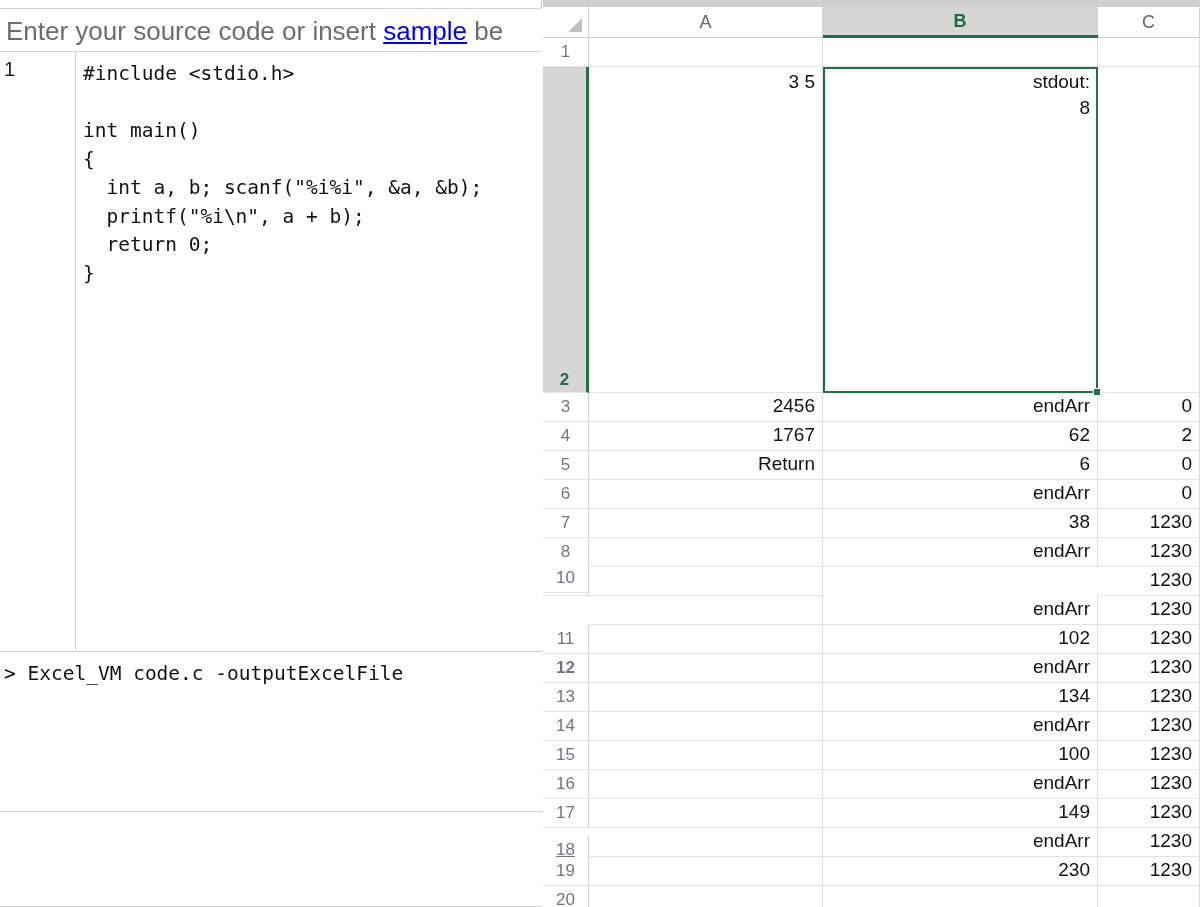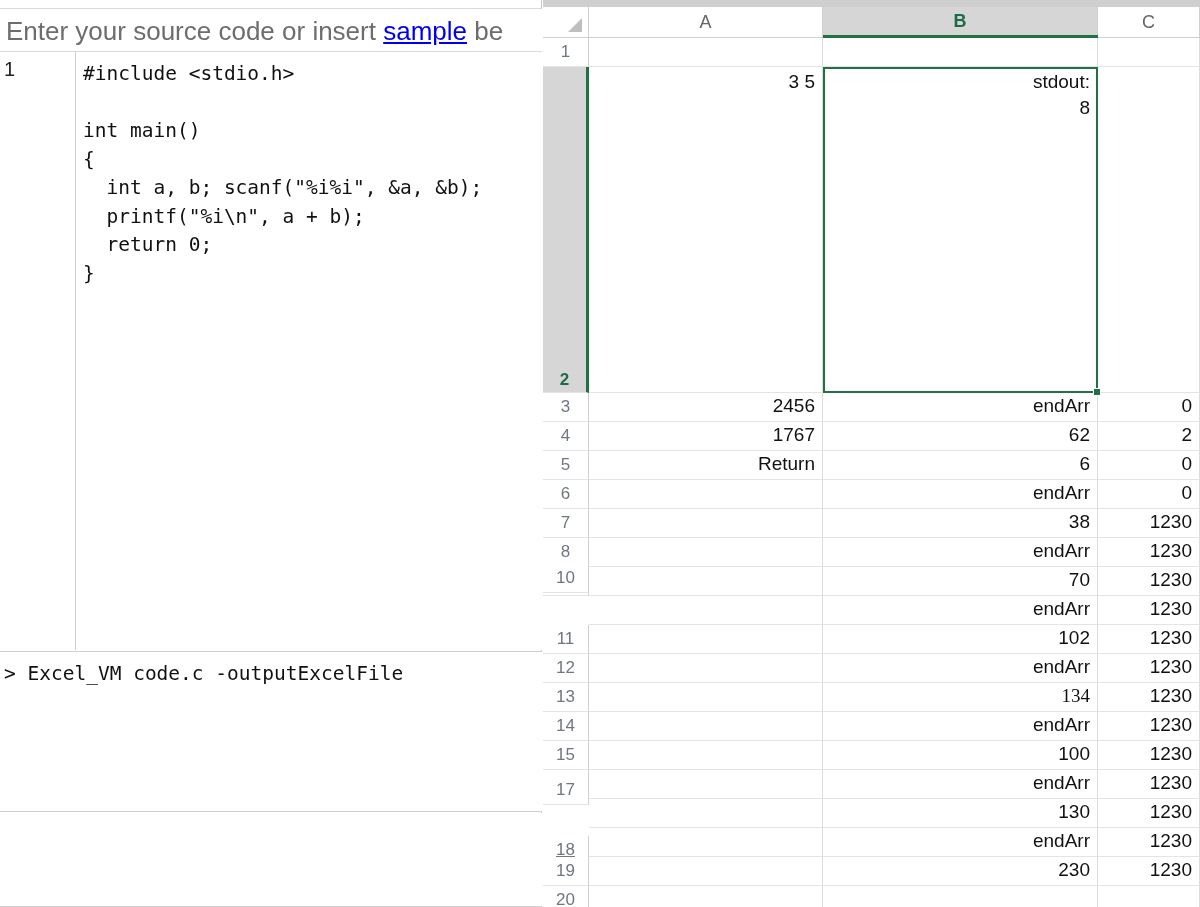--- a/index.html
+++ b/index.html
@@ -258,53 +258,52 @@
         <div class="rowhead" style="top: 471px; height: 29px;">7</div>
         <div class="cell ca" style="top: 471px; height: 29px;"></div>
         <div class="cell cb" style="top: 471px; height: 29px;">38</div>
         <div class="cell cc" style="top: 471px; height: 29px;">1230</div>
         <div class="rowhead" style="top: 500px; height: 29px;">8</div>
         <div class="cell ca" style="top: 500px; height: 29px;"></div>
         <div class="cell cb" style="top: 500px; height: 29px;">endArr</div>
         <div class="cell cc" style="top: 500px; height: 29px;">1230</div>
         <div class="rowhead" style="top: 529px; height: 29px;">9</div>
         <div class="cell ca" style="top: 529px; height: 29px;"></div>
-        <div class="cell cb" style="top: 529px; height: 29px;">70</div>
         <div class="cell cc" style="top: 529px; height: 29px;">1230</div>
         <div class="rowhead" style="top: 526px; height: 29px;">10</div>
         <div class="cell ca" style="top: 558px; height: 29px;"></div>
         <div class="cell cb" style="top: 558px; height: 29px;">endArr</div>
         <div class="cell cc" style="top: 558px; height: 29px;">1230</div>
         <div class="rowhead" style="top: 587px; height: 29px;">11</div>
         <div class="cell ca" style="top: 587px; height: 29px;"></div>
         <div class="cell cb" style="top: 587px; height: 29px;">102</div>
         <div class="cell cc" style="top: 587px; height: 29px;">1230</div>
-        <div class="rowhead" style="top: 616px; height: 29px;">12</div>
+        <div class="rowhead" style="top: 616px; height: 29px; font-weight: bold;">12</div>
         <div class="cell ca" style="top: 616px; height: 29px;"></div>
         <div class="cell cb" style="top: 616px; height: 29px;">endArr</div>
         <div class="cell cc" style="top: 616px; height: 29px;">1230</div>
         <div class="rowhead" style="top: 645px; height: 29px;">13</div>
         <div class="cell ca" style="top: 645px; height: 29px;"></div>
-        <div class="cell cb" style="top: 645px; height: 29px; font-family: Liberation Serif, serif;">134</div>
+        <div class="cell cb" style="top: 645px; height: 29px;">134</div>
         <div class="cell cc" style="top: 645px; height: 29px;">1230</div>
         <div class="rowhead" style="top: 674px; height: 29px;">14</div>
         <div class="cell ca" style="top: 674px; height: 29px;"></div>
         <div class="cell cb" style="top: 674px; height: 29px;">endArr</div>
         <div class="cell cc" style="top: 674px; height: 29px;">1230</div>
         <div class="rowhead" style="top: 703px; height: 29px;">15</div>
         <div class="cell ca" style="top: 703px; height: 29px;"></div>
         <div class="cell cb" style="top: 703px; height: 29px;">100</div>
         <div class="cell cc" style="top: 703px; height: 29px;">1230</div>
         <div class="rowhead" style="top: 732px; height: 29px;">16</div>
         <div class="cell ca" style="top: 732px; height: 29px;"></div>
         <div class="cell cb" style="top: 732px; height: 29px;">endArr</div>
         <div class="cell cc" style="top: 732px; height: 29px;">1230</div>
-        <div class="rowhead" style="top: 738px; height: 29px; text-align: center;">17</div>
+        <div class="rowhead" style="top: 761px; height: 29px; text-align: center;">17</div>
         <div class="cell ca" style="top: 761px; height: 29px;"></div>
-        <div class="cell cb" style="top: 761px; height: 29px;">130</div>
+        <div class="cell cb" style="top: 761px; height: 29px;">149</div>
         <div class="cell cc" style="top: 761px; height: 29px;">1230</div>
         <div class="rowhead" style="top: 798px; height: 29px; text-decoration: underline;">18</div>
         <div class="cell ca" style="top: 790px; height: 29px;"></div>
         <div class="cell cb" style="top: 790px; height: 29px;">endArr</div>
         <div class="cell cc" style="top: 790px; height: 29px;">1230</div>
         <div class="rowhead" style="top: 819px; height: 29px;">19</div>
         <div class="cell ca" style="top: 819px; height: 29px;"></div>
         <div class="cell cb" style="top: 819px; height: 29px;">230</div>
         <div class="cell cc" style="top: 819px; height: 29px;">1230</div>
         <div class="rowhead" style="top: 848px; height: 29px;">20</div>

